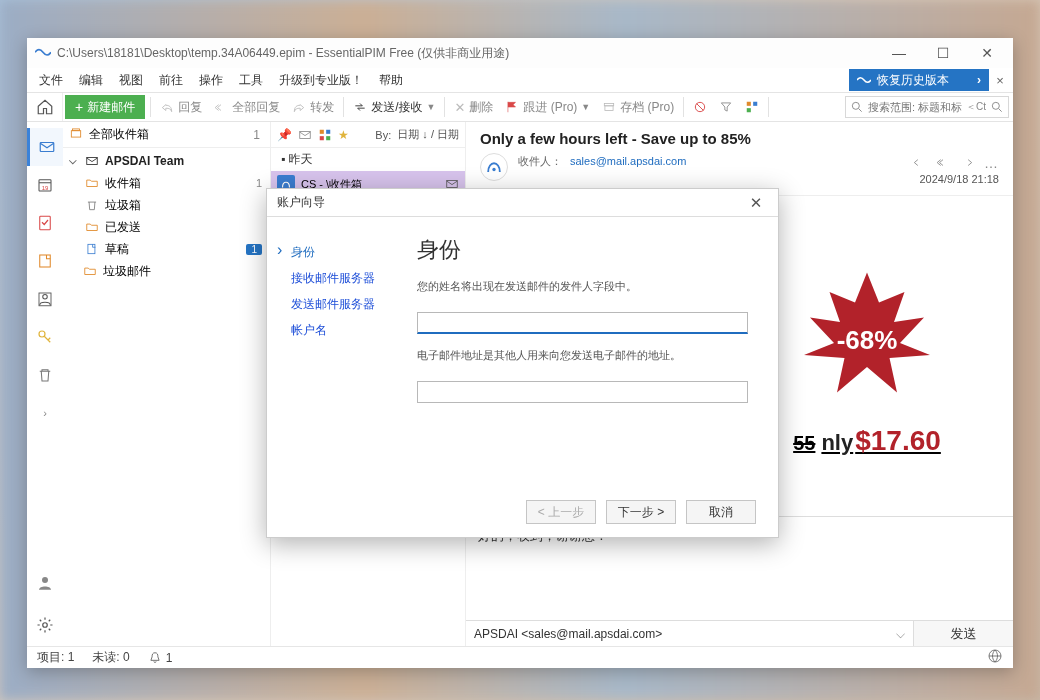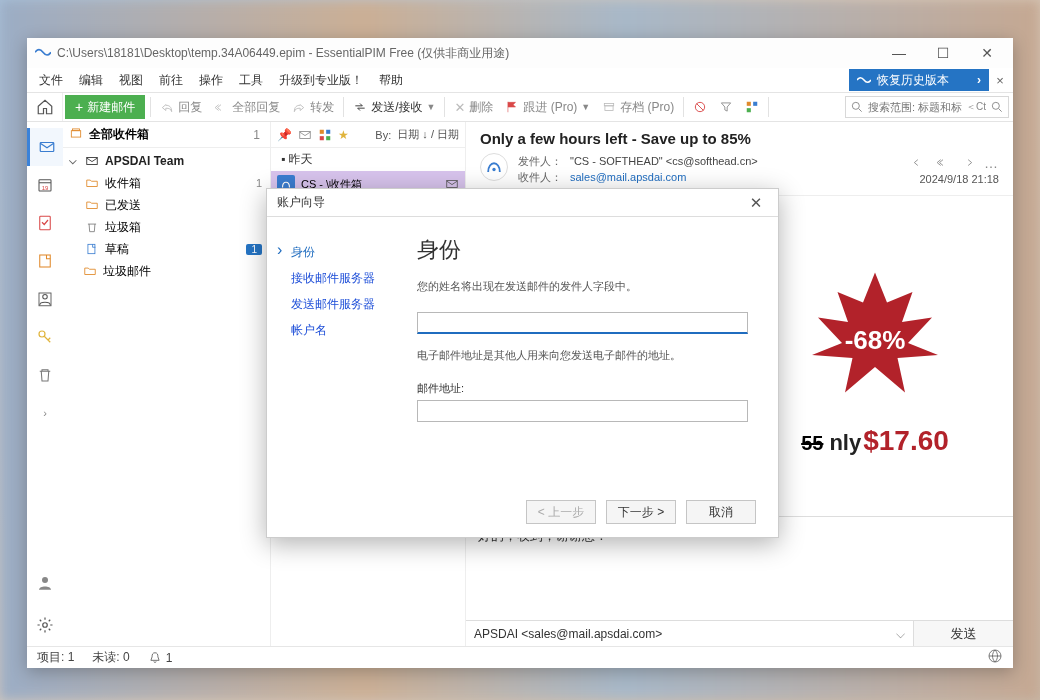--- a/index.html
+++ b/index.html
@@ -58,21 +58,21 @@
 .preview-pane { flex: 1; display: flex; flex-direction: column; background: #fff; position: relative; overflow: hidden; }
 .pv-subject { font-size: 15px; font-weight: 700; padding: 8px 14px 2px 14px; color: #222; }
 .pv-head { display: flex; padding: 4px 14px 10px 14px; gap: 10px; border-bottom: 1px solid #eee; font-size: 11px; color: #444; }
 .pv-head .sender-icon { width: 28px; height: 28px; border-radius: 14px; border: 1px solid #ddd; display: flex; align-items: center; justify-content: center; flex-shrink: 0; }
 .pv-head .hinfo { flex: 1; }
 .pv-head .hrow { display: flex; gap: 8px; height: 16px; align-items: center; }
 .pv-head .hlabel { color: #666; }
 .pv-head .hicons { display: flex; gap: 10px; color: #888; align-items: flex-start; padding-top: 2px; }
 .pv-head .hdate { text-align: right; font-size: 11px; color: #555; margin-top: 2px; }
 .pv-body { flex: 1; position: relative; overflow: hidden; }
-.ad-area { position: absolute; right: 8px; top: 0; width: 260px; height: 330px; display: flex; flex-direction: column; align-items: center; justify-content: center; background: #fff; }
+.ad-area { position: absolute; right: 16px; top: 0; width: 260px; height: 330px; display: flex; flex-direction: column; align-items: center; justify-content: center; background: #fff; text-decoration: underline; }
 .leaf { width: 150px; height: 150px; position: relative; }
 .leaf svg { width: 100%; height: 100%; }
 .leaf-text { position: absolute; top: 50%; left: 50%; transform: translate(-50%,-50%); color: #fff; font-size: 26px; font-weight: 700; }
 .price-row { margin-top: 10px; font-size: 22px; font-weight: 700; color: #222; display: flex; align-items: baseline; gap: 2px; }
 .price-row .old { text-decoration: line-through; color: #000000; font-size: 20px; margin-right: 4px; }
 .price-row .new { color: #b2222a; font-size: 28px; }
 .reply-area { position: absolute; left: 0; right: 0; bottom: 0; height: 130px; border-top: 1px solid #ddd; display: flex; flex-direction: column; }
 .reply-text { flex: 1; padding: 10px 12px; font-size: 13px; color: #333; }
 .reply-foot { display: flex; height: 26px; border-top: 1px solid #ddd; }
 .reply-from { flex: 1; display: flex; align-items: center; padding: 0 8px; font-size: 12px; color: #333; gap: 10px; }
@@ -297,21 +297,21 @@
     </div>
 
     <div class="folder-pane">
       <div class="folder-header">
         <span class="orange">
           <svg class="icon14" viewBox="0 0 24 24">
               <rect x="4" y="8" width="16" height="11" fill="none" stroke="#e08a2c" stroke-width="1.5"></rect>
               <rect x="6" y="5" width="12" height="3" fill="none" stroke="#e08a2c" stroke-width="1.5"></rect>
             </svg>
         </span>
-        <span style="font-weight:700">全部收件箱</span>
+        <span style="font-weight:400">全部收件箱</span>
         <span class="count">1</span>
       </div>
       <div class="folder-list">
         <div class="folder-row account">
           <span class="chev">⌵</span>
           <span class="ficon">
               <svg class="icon14" viewBox="0 0 24 24">
                 <rect x="3" y="6" width="18" height="12" fill="none" stroke="#333" stroke-width="1.5"></rect>
                 <path d="M3 7 L12 13 L21 7" fill="none" stroke="#333" stroke-width="1.5"></path>
               </svg>
@@ -321,34 +321,34 @@
         <div class="folder-row sub">
           <span class="ficon orange">
               <svg class="icon14" viewBox="0 0 24 24">
                 <path d="M3 7 L9 7 L11 9 H21 V18 H3 Z" fill="none" stroke="#e08a2c" stroke-width="1.5"></path>
               </svg>
             </span>
           <span class="fname">收件箱</span>
           <span class="fcount">1</span>
         </div>
         <div class="folder-row sub">
+          <span class="ficon">
+              <svg class="icon14" viewBox="0 0 24 24">
+                <path d="M5 7 H19 M7 7 L8 20 H16 L17 7" fill="none" stroke="#777" stroke-width="1.4"></path>
+              </svg>
+            </span>
+          <span class="fname">垃圾箱</span>
+        </div>
+        <div class="folder-row sub">
           <span class="ficon orange">
               <svg class="icon14" viewBox="0 0 24 24">
                 <path d="M3 7 L9 7 L11 9 H21 V18 H3 Z" fill="none" stroke="#e08a2c" stroke-width="1.5"></path>
               </svg>
             </span>
           <span class="fname">已发送</span>
-        </div>
-        <div class="folder-row sub">
-          <span class="ficon">
-              <svg class="icon14" viewBox="0 0 24 24">
-                <path d="M5 7 H19 M7 7 L8 20 H16 L17 7" fill="none" stroke="#777" stroke-width="1.4"></path>
-              </svg>
-            </span>
-          <span class="fname">垃圾箱</span>
         </div>
         <div class="folder-row sub">
           <span class="ficon">
               <svg class="icon14" viewBox="0 0 24 24">
                 <rect x="5" y="4" width="12" height="16" fill="none" stroke="#3a7dd0" stroke-width="1.4"></rect>
                 <path d="M13 4 V9 H18" fill="none" stroke="#3a7dd0" stroke-width="1.4"></path>
               </svg>
             </span>
           <span class="fname">草稿</span>
           <span class="fcount badge">1</span>
@@ -399,24 +399,20 @@
     <div class="preview-pane">
       <div class="pv-subject">Only a few hours left - Save up to 85%</div>
       <div class="pv-head">
         <div class="sender-icon">
           <svg width="20" height="20" viewBox="0 0 24 24">
               <path d="M5 18 C5 4 19 4 19 18" fill="none" stroke="#3a7dd0" stroke-width="2.2"></path>
               <circle cx="12" cy="15" r="2" fill="#3a7dd0"></circle>
             </svg>
         </div>
         <div class="hinfo">
-          <div class="hrow">
-              <span class="hlabel">发件人：</span>
-              <span>"CS - SOFTHEAD" &lt;cs@softhead.cn&gt;</span>
-            </div>
           <div class="hrow">
               <span class="hlabel">收件人：</span>
               <span style="color:#1f6cbf">sales@mail.apsdai.com</span>
             </div>
         </div>
         <div>
           <div class="hicons">
             <svg class="icon14" viewBox="0 0 24 24">
                 <path d="M10 8 L4 13 L10 18" fill="none" stroke="#888" stroke-width="1.5"></path>
               </svg>
@@ -487,21 +483,20 @@
       <div class="step active">身份</div>
       <div class="step">接收邮件服务器</div>
       <div class="step">发送邮件服务器</div>
       <div class="step">帐户名</div>
     </div>
     <div class="dlg-main">
       <h2>身份</h2>
       <p>您的姓名将出现在发送邮件的发件人字段中。</p>
       <input class="focused" style="">
       <p>电子邮件地址是其他人用来向您发送电子邮件的地址。</p>
-      <label>邮件地址:</label>
       <input style="">
     </div>
   </div>
   <div class="dlg-foot">
     <div class="dlg-btn disabled">&lt; 上一步</div>
     <div class="dlg-btn">下一步 &gt;</div>
     <div class="dlg-btn">取消</div>
   </div>
 </div>
 

